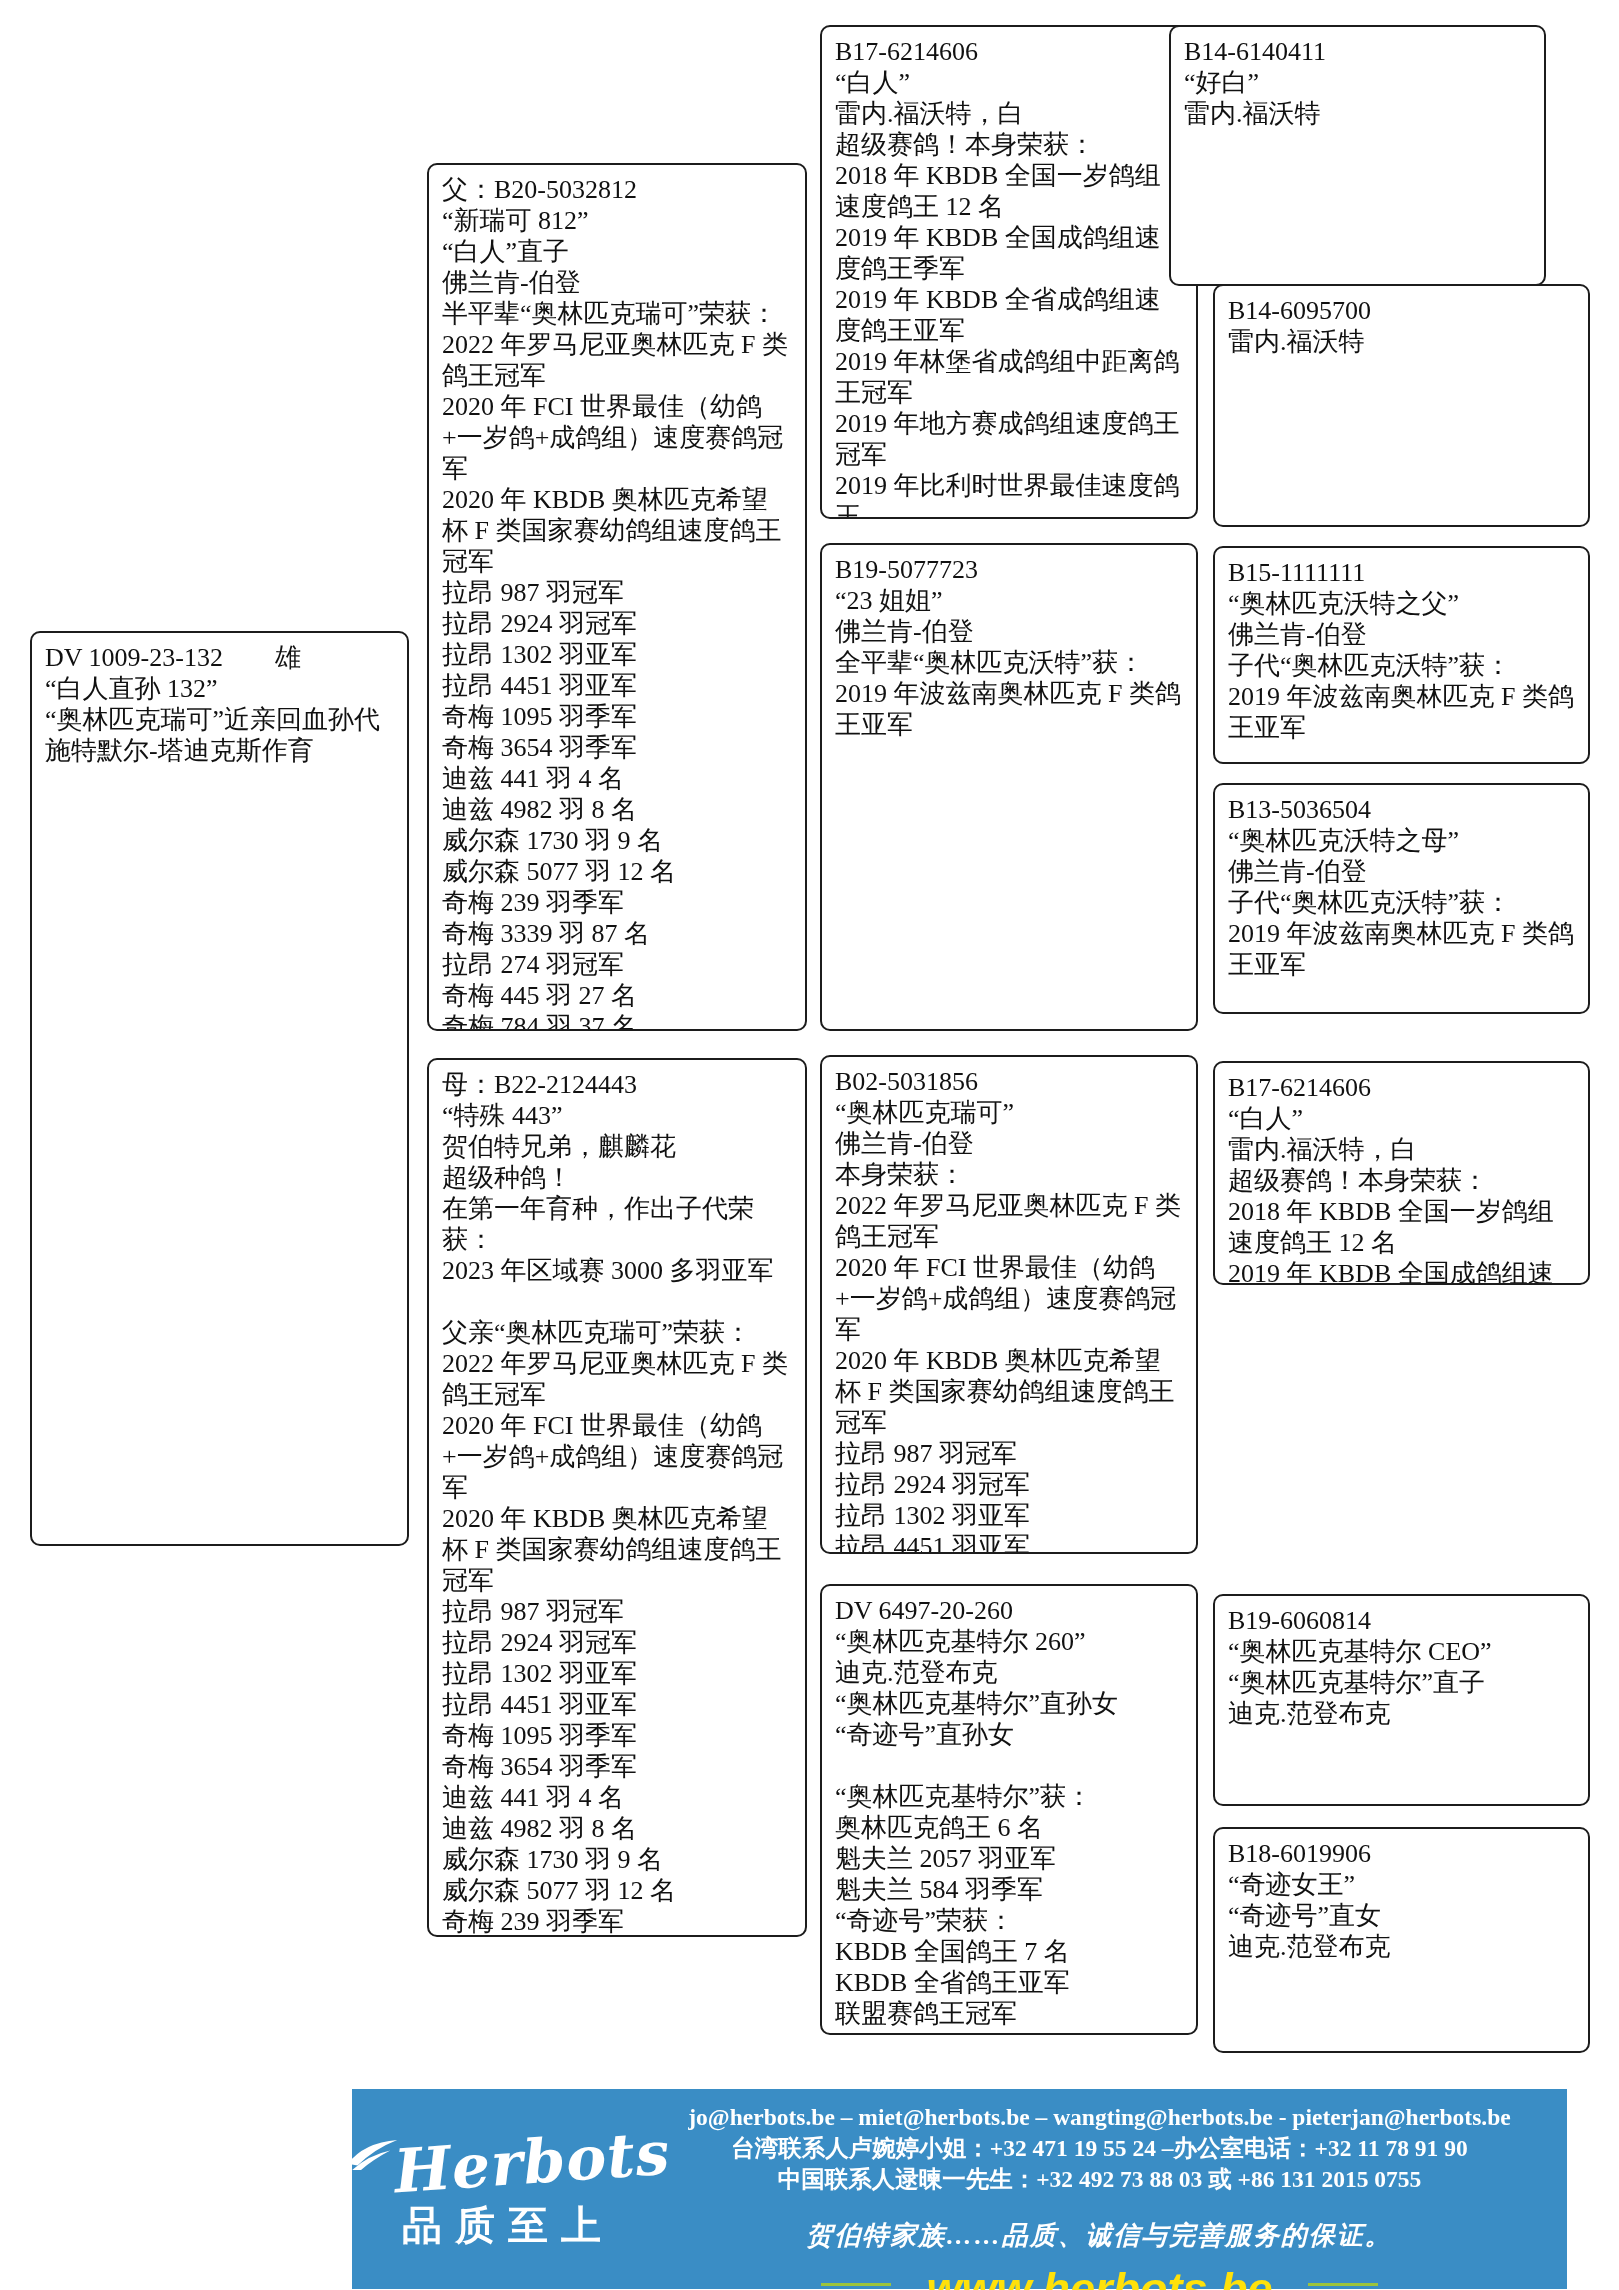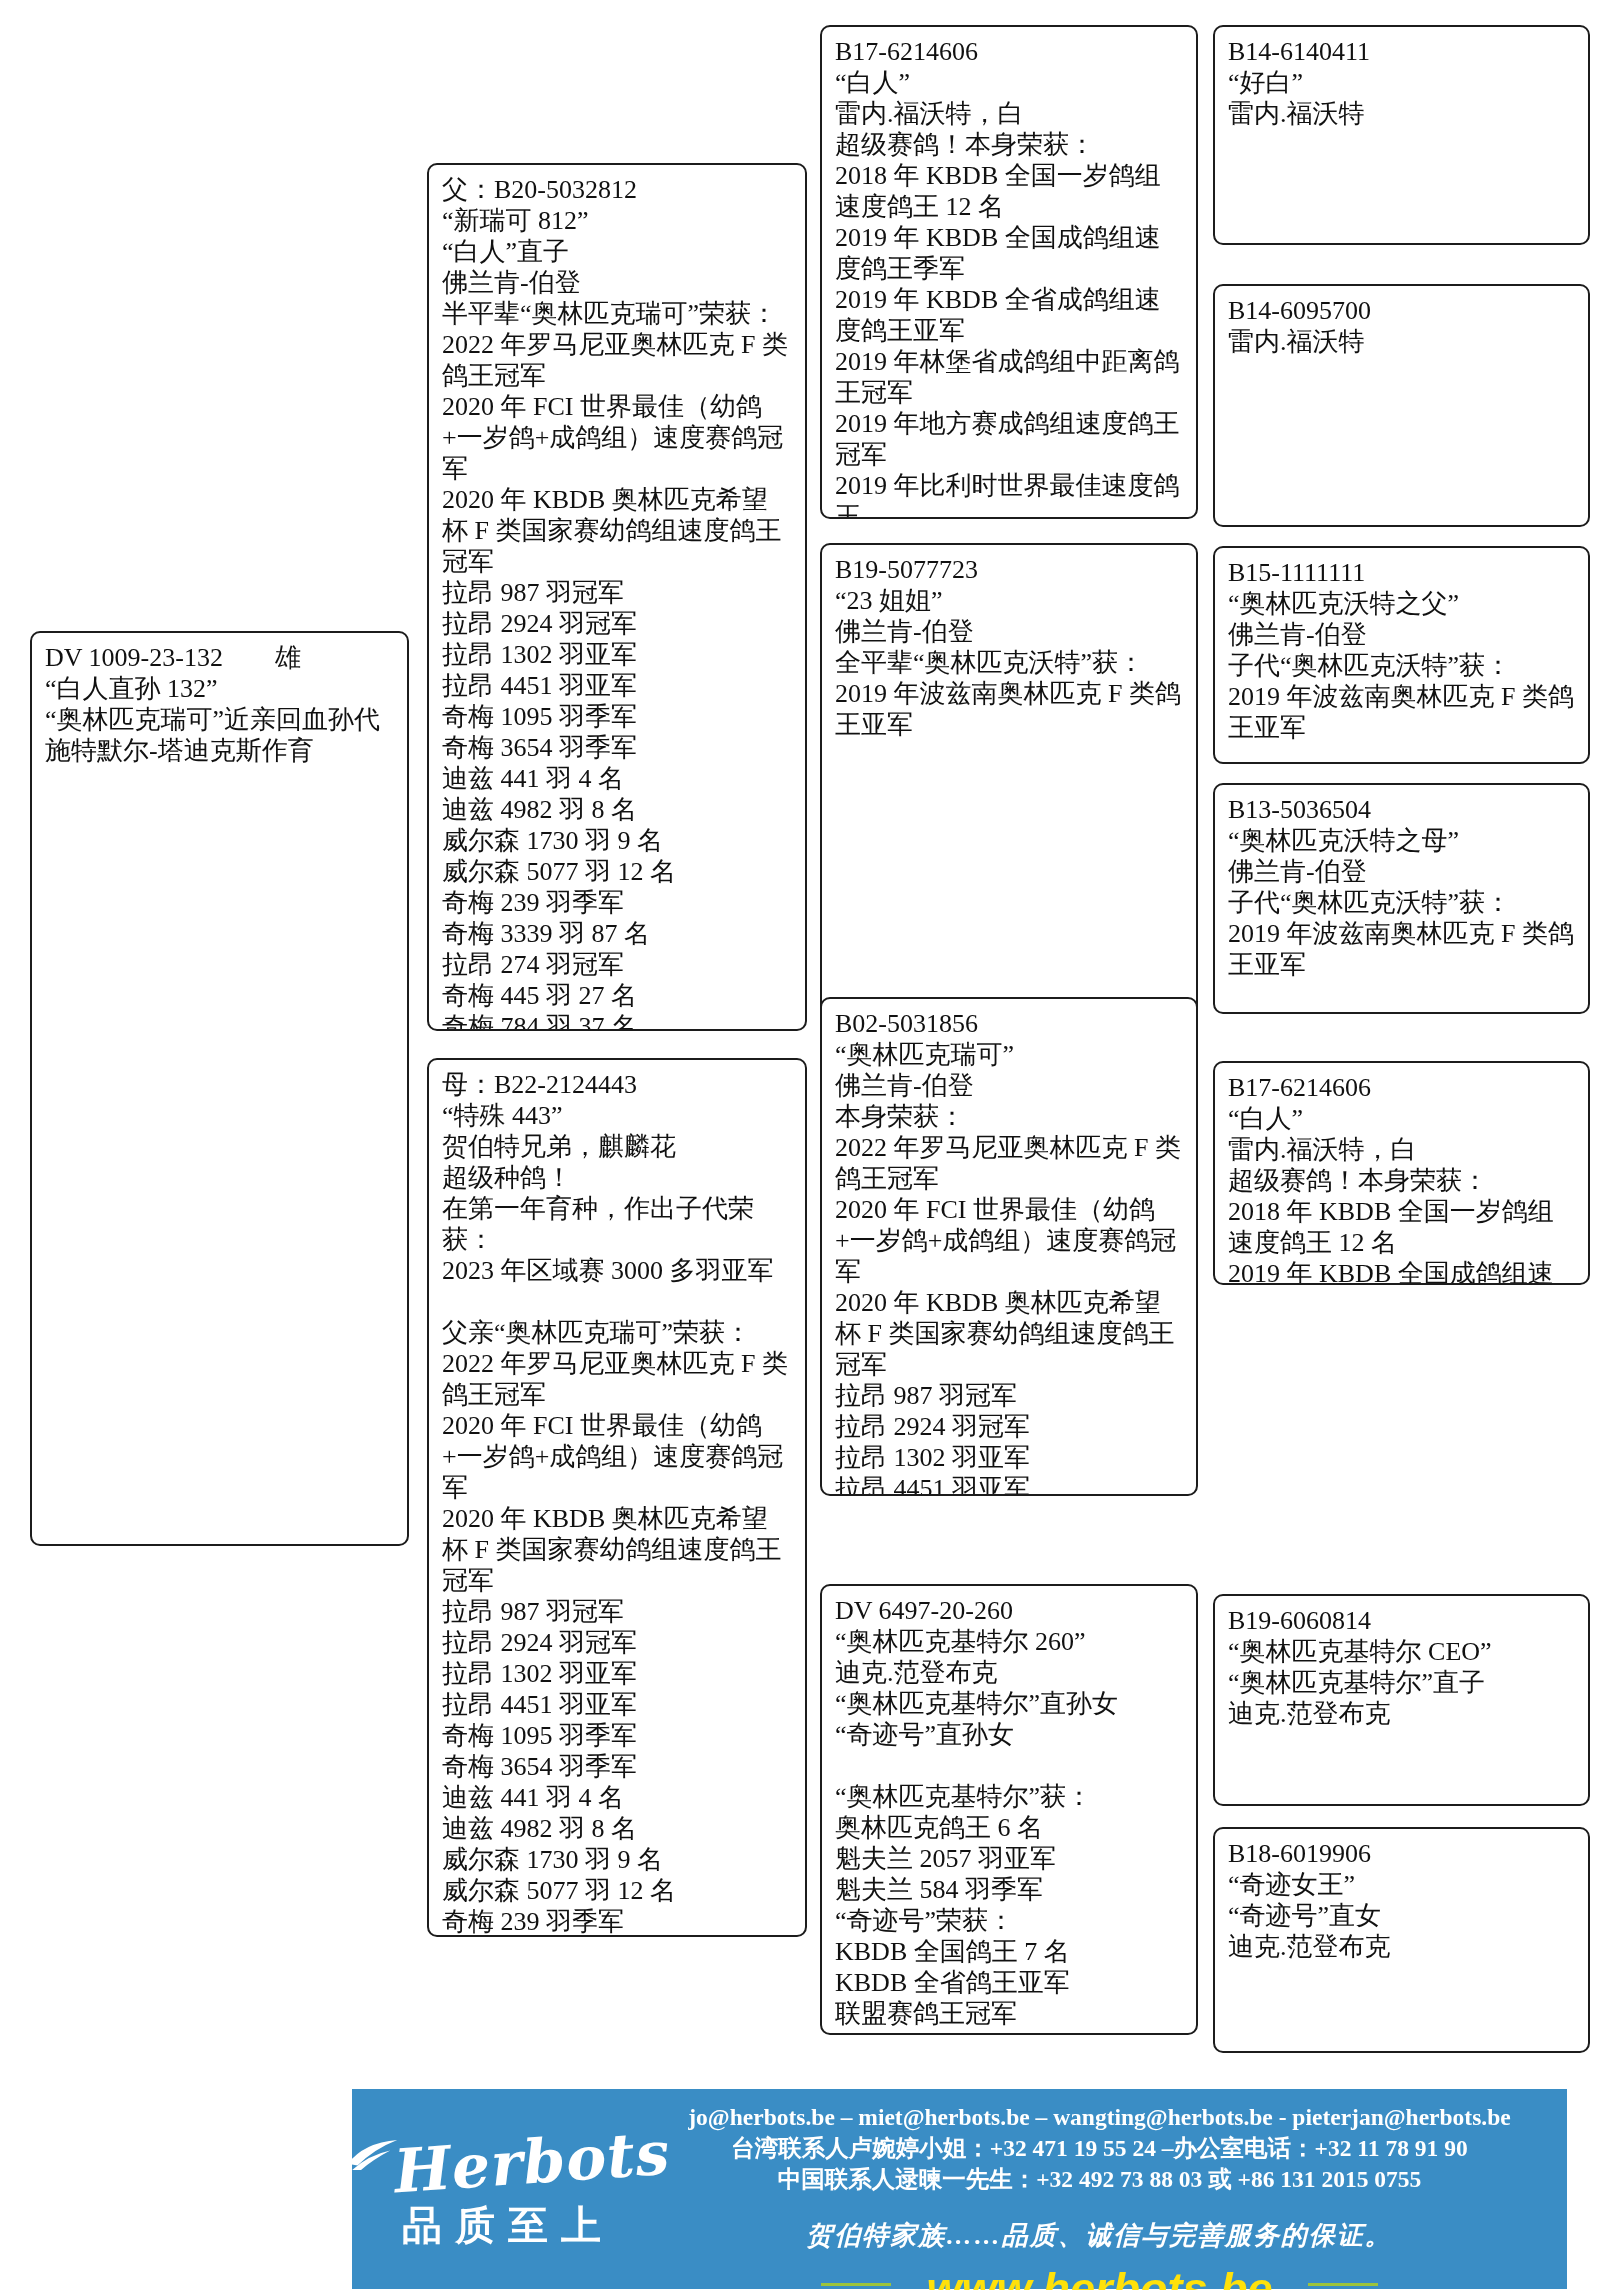--- a/index.html
+++ b/index.html
@@ -124,21 +124,21 @@
       <div class="ln">2019 年地方赛成鸽组速度鸽王冠军</div>
       <div class="ln">2019 年比利时世界最佳速度鸽王</div>
     </div>
   <div class="box" style="left:820px;top:543px;width:378px;height:488px">
       <div class="ln">B19-5077723</div>
       <div class="ln">“23 姐姐”</div>
       <div class="ln">佛兰肯-伯登</div>
       <div class="ln">全平辈“奥林匹克沃特”获：</div>
       <div class="ln">2019 年波兹南奥林匹克 F 类鸽王亚军</div>
     </div>
-  <div class="box" style="left:820px;top:997px;width:378px;height:499px">
+  <div class="box" style="left:820px;top:1055px;width:378px;height:499px">
       <div class="ln">B02-5031856</div>
       <div class="ln">“奥林匹克瑞可”</div>
       <div class="ln">佛兰肯-伯登</div>
       <div class="ln">本身荣获：</div>
       <div class="ln">2022 年罗马尼亚奥林匹克 F 类鸽王冠军</div>
       <div class="ln">2020 年 FCI 世界最佳（幼鸽+一岁鸽+成鸽组）速度赛鸽冠军</div>
       <div class="ln">2020 年 KBDB 奥林匹克希望杯 F 类国家赛幼鸽组速度鸽王冠军</div>
       <div class="ln">拉昂 987 羽冠军</div>
       <div class="ln">拉昂 2924 羽冠军</div>
       <div class="ln">拉昂 1302 羽亚军</div>
@@ -154,21 +154,21 @@
       <div class="ln">“奥林匹克基特尔”获：</div>
       <div class="ln">奥林匹克鸽王 6 名</div>
       <div class="ln">魁夫兰 2057 羽亚军</div>
       <div class="ln">魁夫兰 584 羽季军</div>
       <div class="ln">“奇迹号”荣获：</div>
       <div class="ln">KBDB 全国鸽王 7 名</div>
       <div class="ln">KBDB 全省鸽王亚军</div>
       <div class="ln">联盟赛鸽王冠军</div>
     </div>
 
-  <div class="box" style="left:1213px;top:25.4px;width:377px;height:220px">
+  <div class="box" style="left:1169px;top:25.4px;width:377px;height:261px">
       <div class="ln">B14-6140411</div>
       <div class="ln">“好白”</div>
       <div class="ln">雷内.福沃特</div>
     </div>
   <div class="box" style="left:1213px;top:284px;width:377px;height:243px">
       <div class="ln">B14-6095700</div>
       <div class="ln">雷内.福沃特</div>
     </div>
   <div class="box" style="left:1213px;top:546px;width:377px;height:218px">
       <div class="ln">B15-1111111</div>

